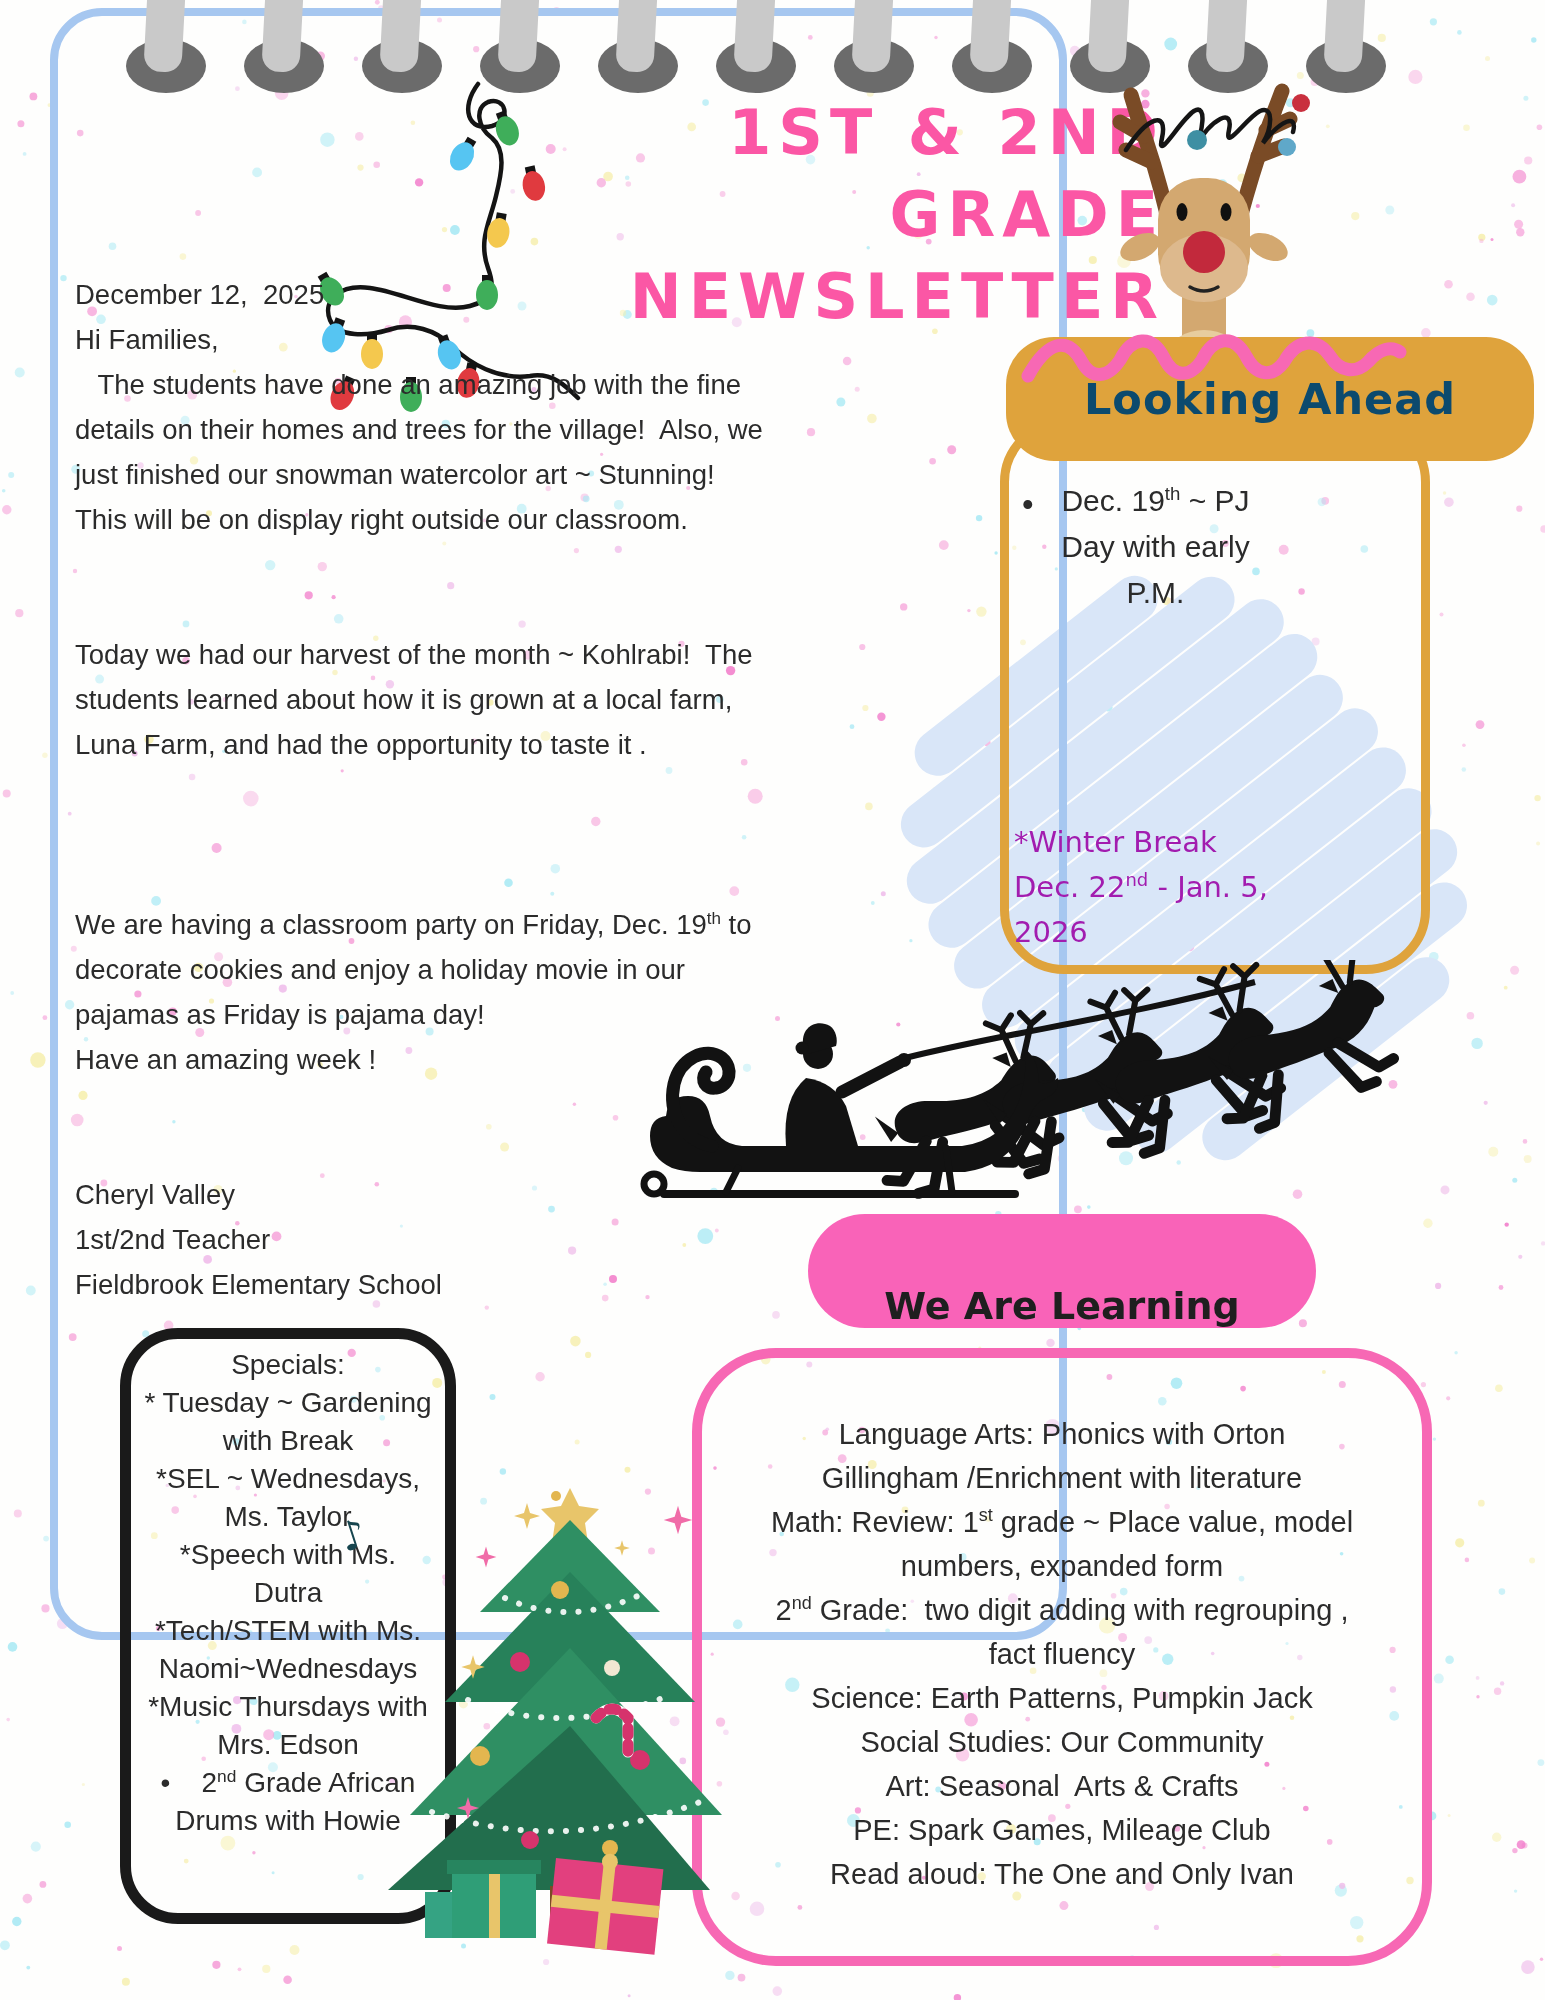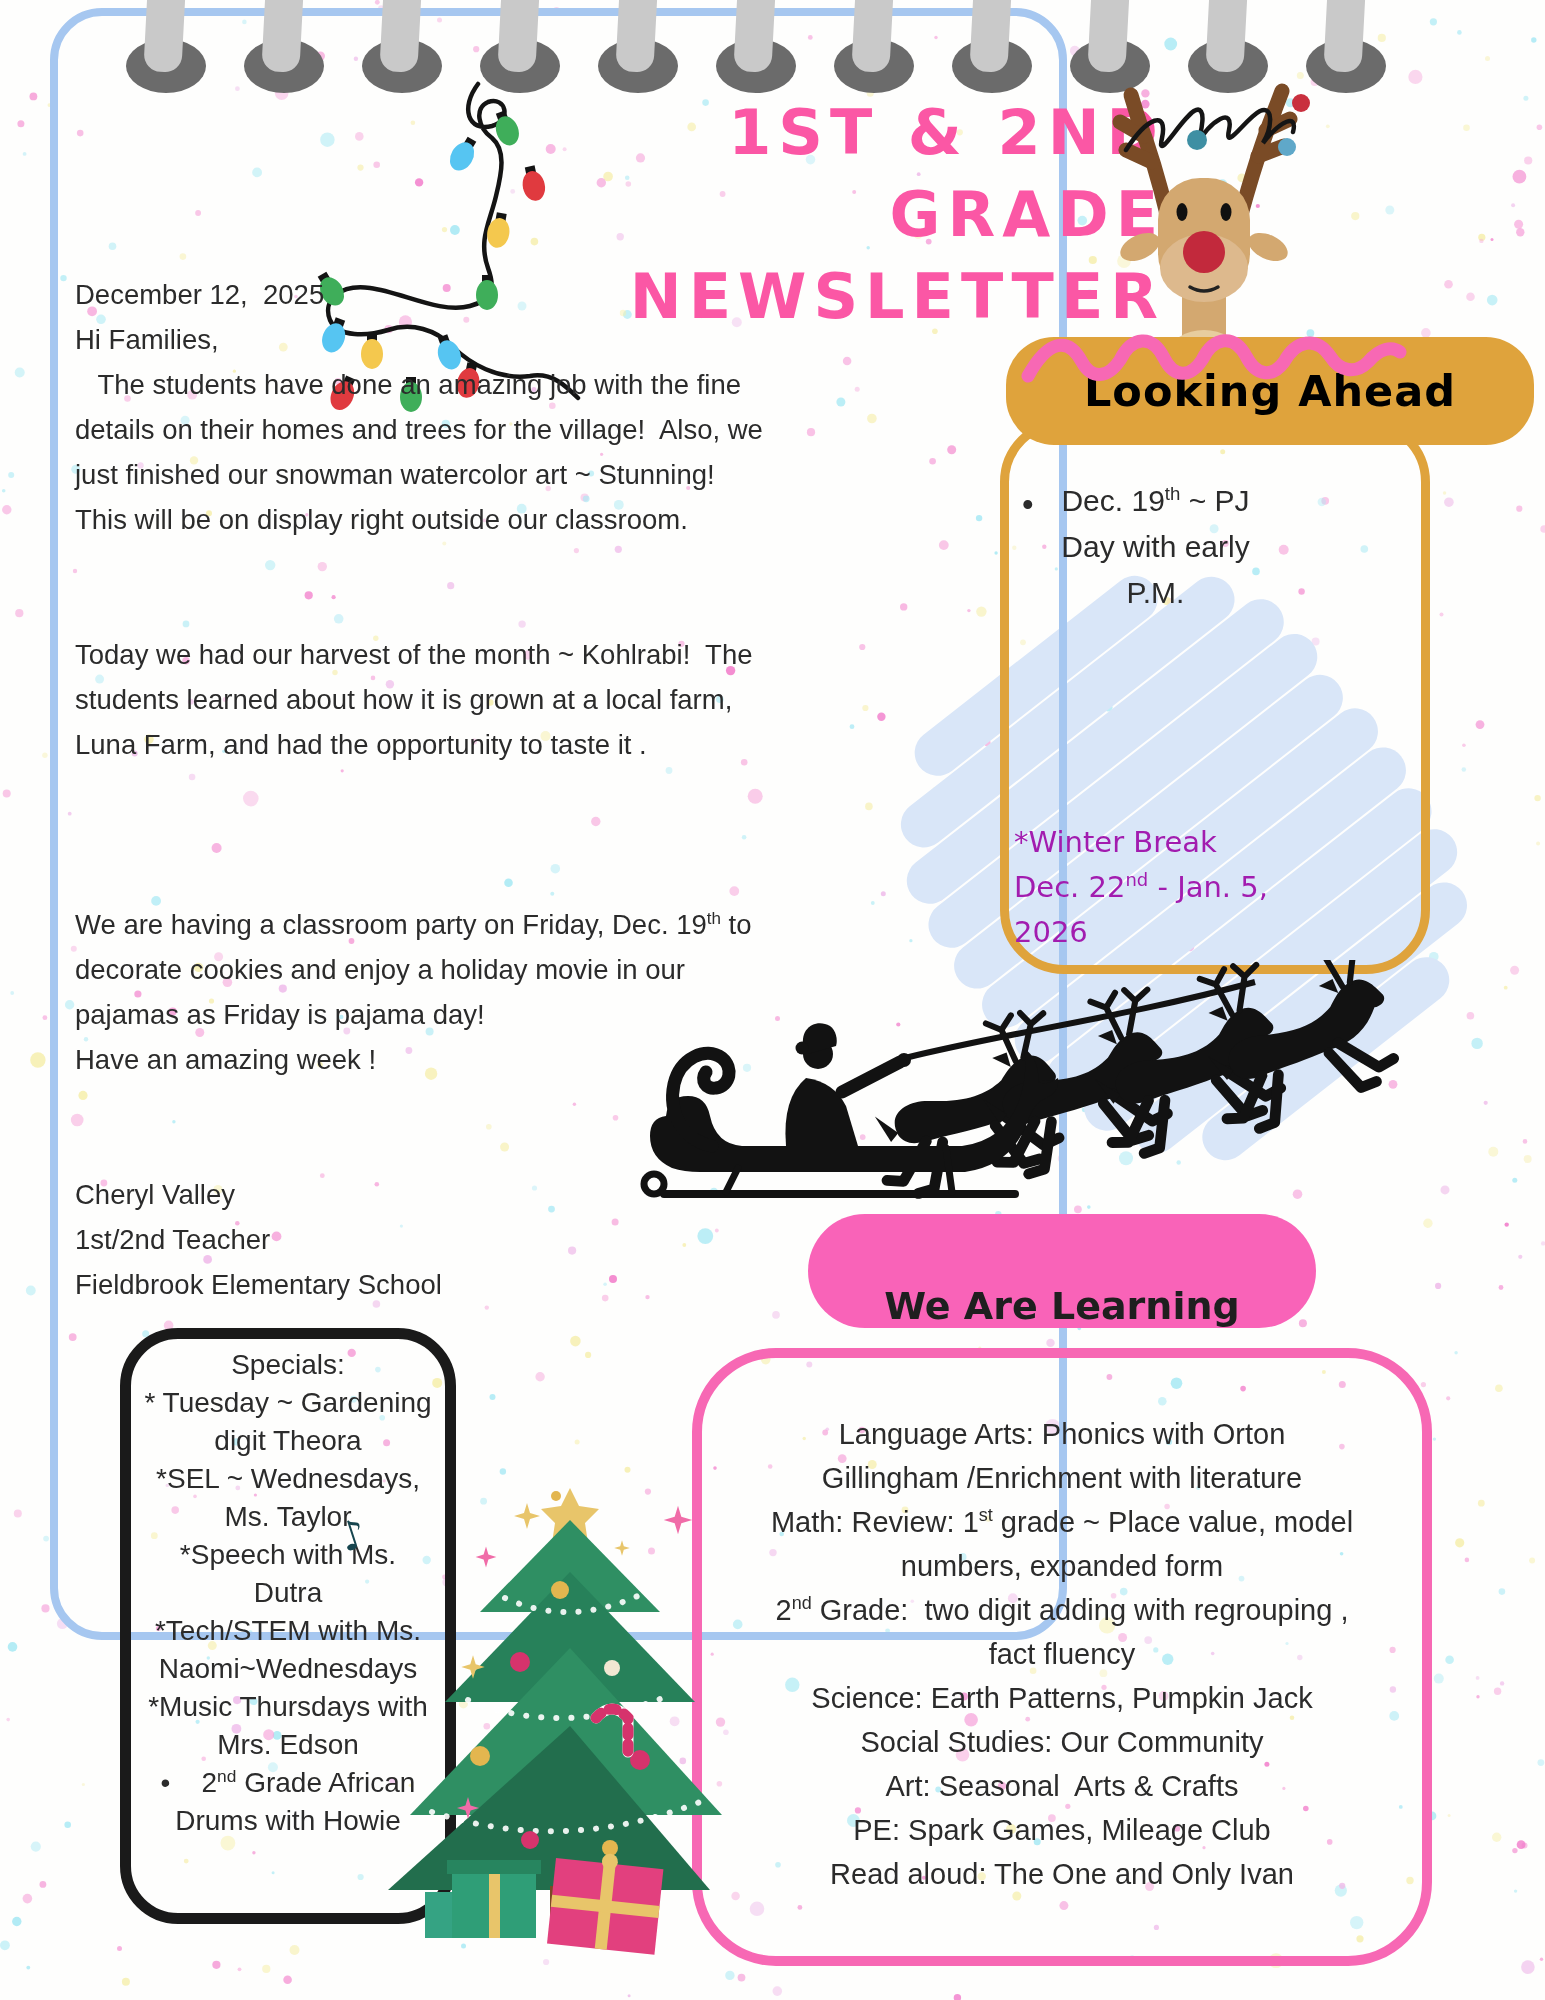--- a/index.html
+++ b/index.html
@@ -17,23 +17,23 @@
          font-family:"DejaVu Sans",sans-serif;font-weight:800;font-size:62px;line-height:82px;
          letter-spacing:7px;}
 
   
   .letter-block{left:75px;width:780px;}
   .letter-line{font-size:27.5px;line-height:45px;white-space:pre;}
 
   
   .gold-box{left:1000px;top:418px;width:430px;height:556px;border:9px solid #DFA33C;
             border-radius:64px;box-sizing:border-box;}
-  .gold-banner{left:1006px;top:337px;width:528px;height:108px;background:#DFA33C;border-radius:48px;
+  .gold-banner{left:1006px;top:337px;width:528px;height:124px;background:#DFA33C;border-radius:48px;
                display:flex;align-items:center;justify-content:center;
-               font-family:"DejaVu Sans",sans-serif;font-weight:800;font-size:43px;color:#000000;
+               font-family:"DejaVu Sans",sans-serif;font-weight:800;font-size:43px;color:#0c4a6e;
                letter-spacing:1px;}
   .event-block{left:1008px;top:478px;width:295px;text-align:center;}
   .event-line{font-size:30px;line-height:46px;white-space:pre;}
   .event-bullet{left:1022px;top:486px;font-size:33px;}
   .winter-block{left:1014px;top:820px;width:400px;font-family:"DejaVu Sans",sans-serif;
                 font-weight:400;font-size:29px;line-height:45px;color:#a21caf;}
   .winter-line{white-space:pre;}
 
   
   .pink-pill{left:808px;top:1214px;width:508px;height:114px;background:#F963B8;border-radius:57px;
@@ -924,21 +924,21 @@
     <div class="learning-line">Social Studies: Our Community</div>
     <div class="learning-line">Art: Seasonal  Arts &amp; Crafts</div>
     <div class="learning-line">PE: Spark Games, Mileage Club</div>
     <div class="learning-line">Read aloud: The One and Only Ivan</div>
   </div>
 
   <div class="abs specials-box"></div>
   <div class="abs specials-block">
     <div class="specials-line">Specials:</div>
     <div class="specials-line">* Tuesday ~ Gardening</div>
-    <div class="specials-line">digit Theora</div>
+    <div class="specials-line">with Break</div>
     <div class="specials-line">*SEL ~ Wednesdays,</div>
     <div class="specials-line">Ms. Taylor</div>
     <div class="specials-line">*Speech with Ms.</div>
     <div class="specials-line">Dutra</div>
     <div class="specials-line">*Tech/STEM with Ms.</div>
     <div class="specials-line">Naomi~Wednesdays</div>
     <div class="specials-line">*Music Thursdays with</div>
     <div class="specials-line">Mrs. Edson</div>
     <div class="specials-line">•    2<sup>nd</sup> Grade African</div>
     <div class="specials-line">Drums with Howie</div>

